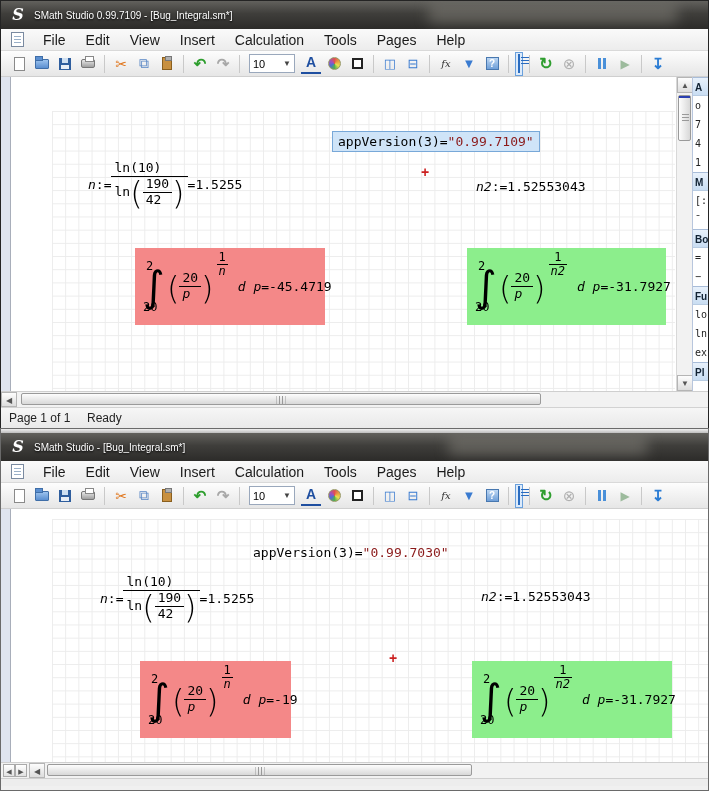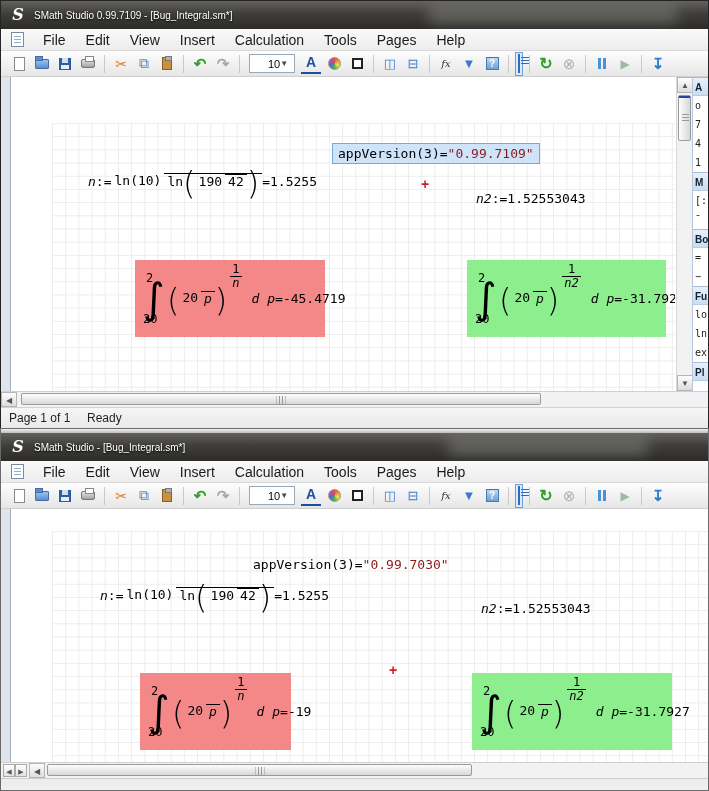--- a/index.html
+++ b/index.html
@@ -34,21 +34,21 @@
   .i-save::before { content:""; position:absolute; left:3px; top:0; width:6px; height:5px; background:#cfe0f2; }
   .i-save::after { content:""; position:absolute; left:2px; bottom:1px; width:8px; height:4px; background:#e8eef6; }
   .i-print { width:14px; height:9px; background:linear-gradient(#e8e8e8,#9f9f9f); border:1px solid #777; border-radius:2px; position:relative; }
   .i-print::before { content:""; position:absolute; left:3px; top:-4px; width:7px; height:4px; background:#fff; border:1px solid #888; }
   .g-cut { color:#e07820; font-size:14px; }
   .g-copy { color:#5a87c5; font-size:14px; }
   .i-paste { width:10px; height:13px; background:#c89040; border:1px solid #8a5f1e; position:relative; }
   .i-paste::before { content:""; position:absolute; left:2px; top:-2px; width:5px; height:3px; background:#b0b0b0; border:1px solid #777; }
   .g-undo { color:#2e9e2e; font-weight:bold; font-size:15px; }
   .g-redo { color:#a8a8a8; font-weight:bold; font-size:15px; }
-  .fontsize-combo { width:46px; height:19px; background:#fff; border:1px solid #9aa8bc; display:flex; align-items:center; justify-content:space-between; padding:0 18px; font-size:11px; margin:0 3px; }
+  .fontsize-combo { width:46px; height:19px; background:#fff; border:1px solid #9aa8bc; display:flex; align-items:center; justify-content:space-between; padding:0 3px; font-size:11px; margin:0 3px; }
   .fontsize-combo .arrow { font-size:8px; color:#444; }
   .g-fontcolor { color:#1f4fa0; font-weight:bold; font-size:14px; border-bottom:2px solid #1f4fa0; line-height:13px; }
   .i-palette { width:13px; height:13px; border-radius:50%; background:conic-gradient(#e05050,#e8a040,#e8e050,#50b050,#5070d0,#a050c0,#e05050); border:1px solid #996; }
   .i-border { width:11px; height:11px; border:2px solid #222; background:#fff; }
   .g-sep1, .g-sep2 { color:#3a7bd0; font-size:13px; }
   .g-fx { font-family:"DejaVu Serif", serif; font-style:italic; font-size:10px; color:#333; }
   .g-filter { color:#3a7bd0; font-size:13px; }
   .i-ref { width:13px; height:13px; background:linear-gradient(#bcd6f2,#6f9fd8); border:1px solid #4878b0; color:#fff; font-size:10px; font-weight:bold; text-align:center; line-height:12px; }
   .i-panels-wrap { border:1px solid #6aa0dc; background:#dceafa; padding:2px; }
   .i-panels { width:13px; height:12px; background:#eaf2fc; border:1px solid #2a6cc0; position:relative; }
@@ -57,33 +57,33 @@
   .g-stop { color:#b0b0b0; font-size:15px; }
   .i-pause { width:8px; height:11px; border-left:3px solid #4a90d9; border-right:3px solid #4a90d9; }
   .g-play { color:#9dbb9d; font-size:12px; }
   .g-step { color:#2a7cd4; font-weight:bold; font-size:15px; }
 
   
   .workarea { position:relative; background:#fff; overflow:hidden; }
   .win-top .workarea { height:314px; }
   .win-bottom .workarea { height:253px; }
   .leftstrip { position:absolute; left:0; top:0; bottom:0; width:10px; background:#dfe4ef; border-right:1px solid #a8aeba; }
-  .canvas { position:absolute; top:16px; bottom:0; background:#fff; overflow:hidden; }
+  .canvas { position:absolute; top:4px; bottom:0; background:#fff; overflow:hidden; }
   .win-top .canvas { left:11px; right:33px; }
   .win-bottom .canvas { left:11px; right:0; }
   .grid { position:absolute; background-image:linear-gradient(#ececec 1px, transparent 1px), linear-gradient(90deg,#ececec 1px, transparent 1px); background-size:13.2px 13.2px; }
   .win-top .grid { left:40px; top:30px; right:0; bottom:0; }
   .win-bottom .grid { left:40px; top:6px; right:0; bottom:0; }
 
   
   .math { position:absolute; font-family:"DejaVu Sans Mono", monospace; font-size:13px; color:#000; display:inline-flex; align-items:center; white-space:pre; }
   .var { font-style:italic; }
   .string-val { color:#8b1a1a; }
   .selected-region { background:#cfe4f8; border:1px solid #78a8d8; padding:2px 5px; }
-  .frac { display:inline-flex; flex-direction:row; align-items:center; line-height:1.15; }
+  .frac { display:inline-flex; flex-direction:column; line-height:1.15; }
   .frac .den { border-top:1px solid #000; }
   .frac .num, .frac .den { padding:0 3px; }
   .bigparen { font-family:"DejaVu Sans", sans-serif; font-size:32px; font-weight:200; line-height:0; transform:translateY(1px); }
   .cursor-cross { position:absolute; color:#cc2020; font-size:14px; font-weight:bold; line-height:1; }
 
   .result-box { position:absolute; display:flex; align-items:center; padding-left:8px; }
   .box-red { background:#f48888; }
   .box-green { background:#8cee8c; }
   .int-col { display:inline-flex; flex-direction:column; align-items:flex-start; line-height:1; margin-right:2px; }
   .int-col .lim-top { font-size:12px; margin-left:3px; margin-bottom:-4px; }

